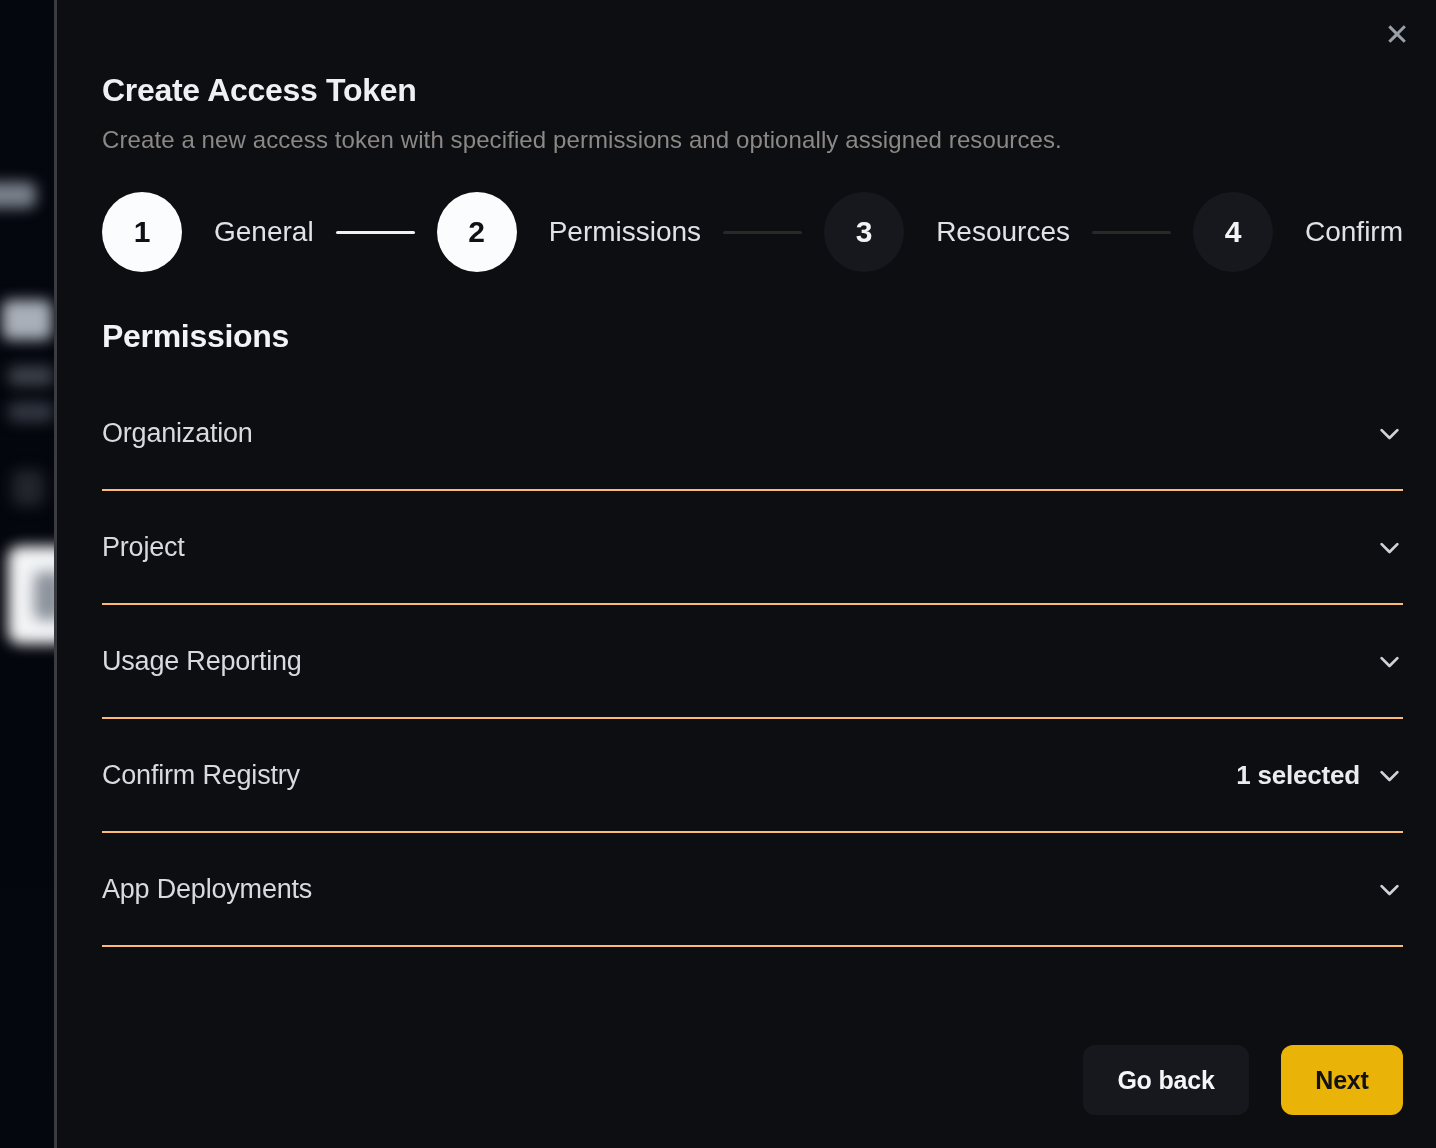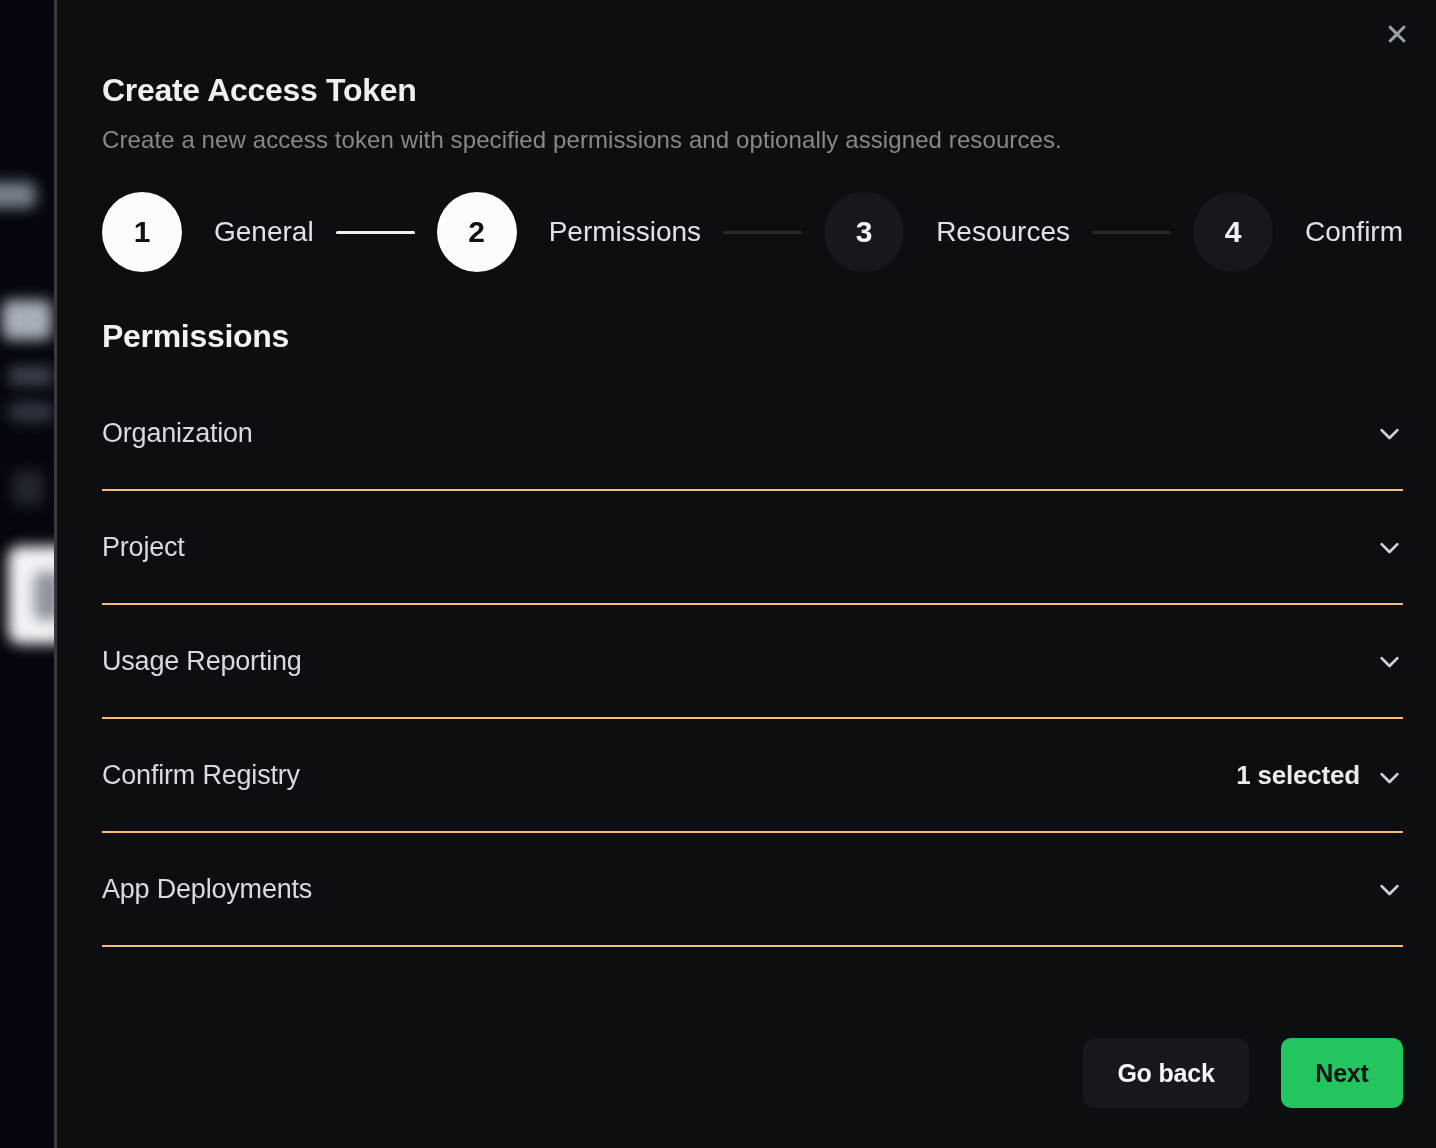--- a/index.html
+++ b/index.html
@@ -40,33 +40,33 @@
   .connector { flex:1; height:3px; margin:0 22px; border-radius:2px; }
   .connector.active { background:#eef0f2; }
   .connector.inactive { background:#2a2824; }
 
   
   .section-heading { margin-top:46px; font-size:32px; font-weight:700; color:#f2f3f5; letter-spacing:-0.3px; }
   .groups { margin-top:22px; }
   .group-row { height:114px; border-bottom:2px solid #fdba74; display:flex; align-items:center;
                justify-content:space-between; cursor:pointer;gap:24px; }
   .group-label { font-size:27px; font-weight:500; color:#d7dade; letter-spacing:-0.2px; }
-  .group-right { display:flex; align-items:flex-end; gap:16px; }
+  .group-right { display:flex; align-items:center; gap:16px; }
   .group-selection { font-size:26px; font-weight:600; color:#e9ebee; letter-spacing:-0.2px; }
   .group-selection:empty { display:none; }
   .chev { width:27px; height:27px; flex:none; }
   .chev svg { display:block; }
 
   
-  .footer { position:absolute; right:33px; bottom:40px; display:flex; gap:32px; }
+  .footer { position:absolute; right:33px; bottom:33px; display:flex; gap:32px; }
   .btn { height:70px; border:none; border-radius:12px; font-family:"Liberation Sans", sans-serif;
          font-size:25px; font-weight:600; display:flex; align-items:center; justify-content:center;
          cursor:pointer; letter-spacing:-0.2px; }
   .btn-secondary { width:166px; background:#17181d; color:#f5f6f8; }
-  .btn-primary { width:122px; background:#22c55e; color:#111216;border-radius:10px; }
+  .btn-primary { width:122px; background:#eab308; color:#111216; }
 </style>
 </head>
 <body>
 
 <div class="bg-strip">
   <div class="blob blob-nav"></div>
   <div class="blob blob-head"></div>
   <div class="blob blob-line1"></div>
   <div class="blob blob-line2"></div>
   <div class="blob blob-icon"></div>

